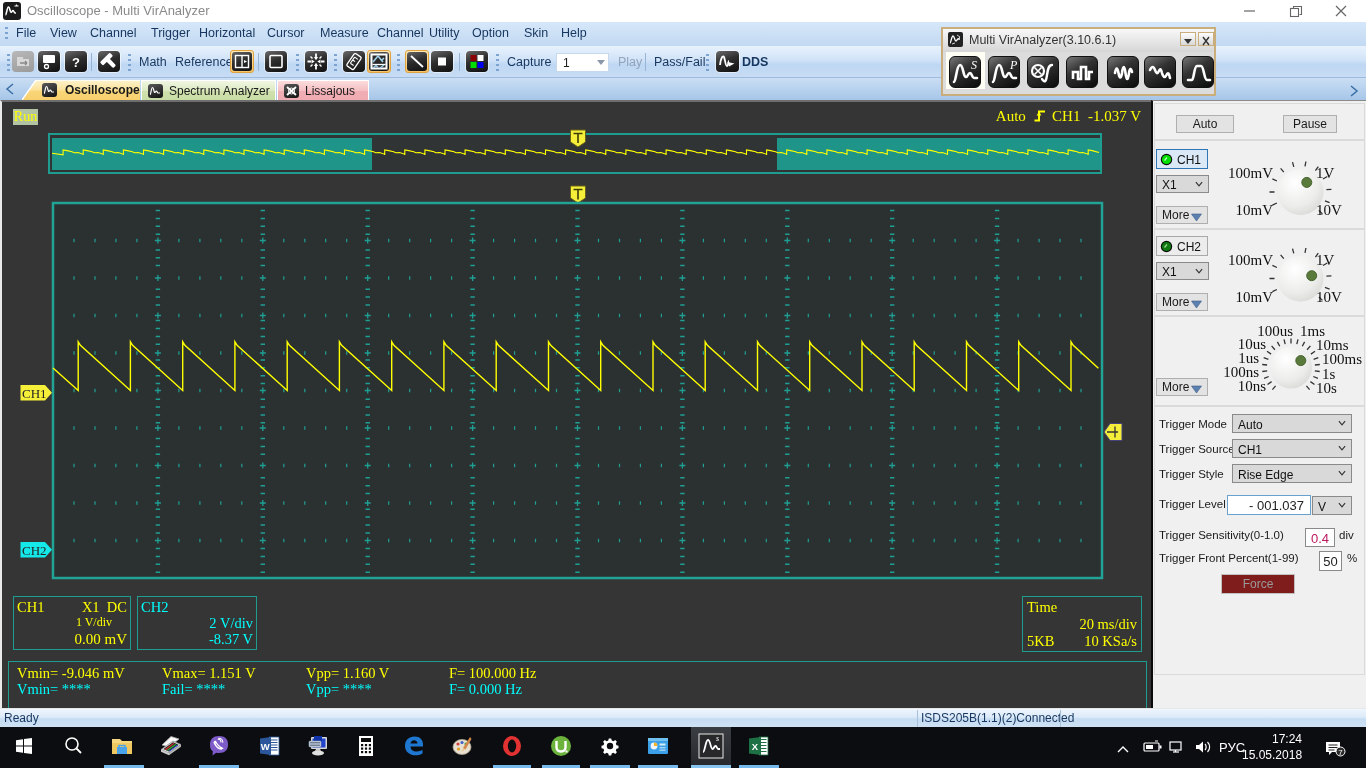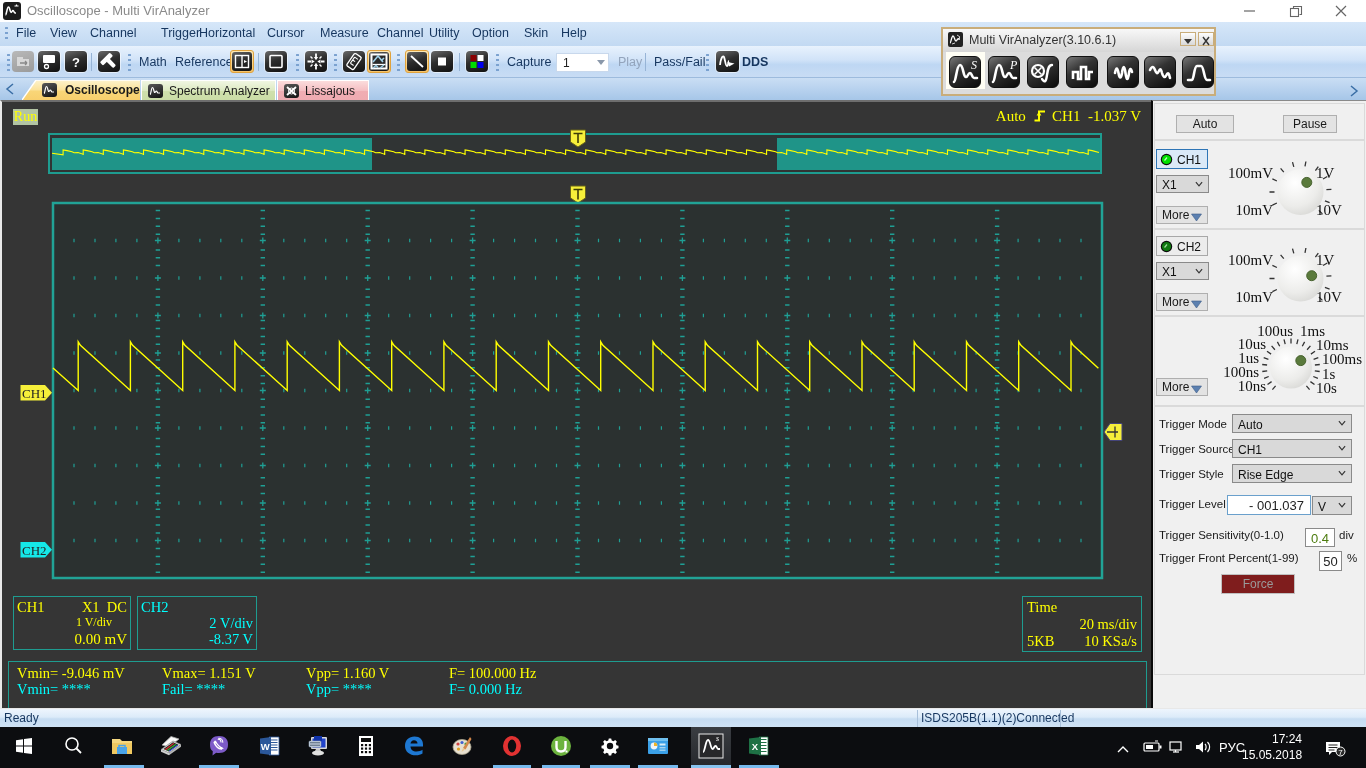--- a/index.html
+++ b/index.html
@@ -64,21 +64,21 @@
  <div class="wbtn abs" style="left:1319px"><svg width="45" height="22">
         <path d="M17 6 l10 10 M27 6 l-10 10" stroke="#666" stroke-width="1.2"></path>
       </svg></div>
 </div>
 
 <div id="menubar" class="abs">
 <div class="grip abs" style="left:5px;top:4px;height:16px"></div>
 <div class="menuitem abs" style="left:16px">File</div>
 <div class="menuitem abs" style="left:50px">View</div>
 <div class="menuitem abs" style="left:90px">Channel</div>
-<div class="menuitem abs" style="left:161px">Trigger</div>
+<div class="menuitem abs" style="left:151px">Trigger</div>
 <div class="menuitem abs" style="left:199px">Horizontal</div>
 <div class="menuitem abs" style="left:267px">Cursor</div>
 <div class="menuitem abs" style="left:320px">Measure</div>
 <div class="menuitem abs" style="left:377px">Channel</div>
 <div class="menuitem abs" style="left:429px">Utility</div>
 <div class="menuitem abs" style="left:472px">Option</div>
 <div class="menuitem abs" style="left:524px">Skin</div>
 <div class="menuitem abs" style="left:561px">Help</div>
 </div>
 <div id="toolbar" class="abs">
@@ -452,21 +452,21 @@
     </div>
 <div class="slabel" style="left:6px;top:397px">Trigger Level</div>
 <div class="abs" style="left:74px;top:394px;width:84px;height:20px;background:#fff;border:1px solid #6aa0cc;font-size:13px;color:#222;text-align:right;padding:2px 6px 0 0">- 001.037</div>
 <div class="combo" style="left:159px;top:394.5px;width:40px;height:19px">
       <span style="position:absolute;left:5px;top:3px">V</span>
       <svg class="chev" width="9" height="9" viewBox="0 0 9 9">
         <path d="M1 2.5 L4.5 6.5 L8 2.5" fill="none" stroke="#333" stroke-width="1.3"></path>
       </svg>
     </div>
 <div class="slabel" style="left:6px;top:428px">Trigger Sensitivity(0-1.0)</div>
-<div class="abs" style="left:152px;top:427px;width:30px;height:19px;background:#fff;border:1px solid #8a8a8a;font-size:13px;color:#4d7c0f;text-align:center;padding-top:2px">0.4</div>
+<div class="abs" style="left:152px;top:427px;width:30px;height:19px;background:#fff;border:1px solid #8a8a8a;font-size:13px;color:#be185d;text-align:center;padding-top:2px">0.4</div>
 <div class="slabel" style="left:186px;top:428px">div</div>
 <div class="slabel" style="left:6px;top:451px">Trigger Front Percent(1-99)</div>
 <div class="abs" style="left:166px;top:450px;width:23px;height:20px;background:#fff;border:1px solid #8a8a8a;font-size:13px;color:#222;text-align:center;padding-top:2px">50</div>
 <div class="slabel" style="left:194px;top:451px">%</div>
 <div class="btn" style="left:68px;top:473px;width:74px;height:20px;line-height:18px;color:#9a9a9a;background:#7f1d1d;border-color:#c0c0c0">Force</div>
 </div>
 <div id="statusbar" class="abs">
 <div class="abs" style="left:4px;top:2px">Ready</div>
 <div class="abs" style="left:917px;top:1px;width:1px;height:17px;background:#a8c0da"></div>
 <div class="abs" style="left:921px;top:2px">ISDS205B(1.1)(2)Connected</div>

